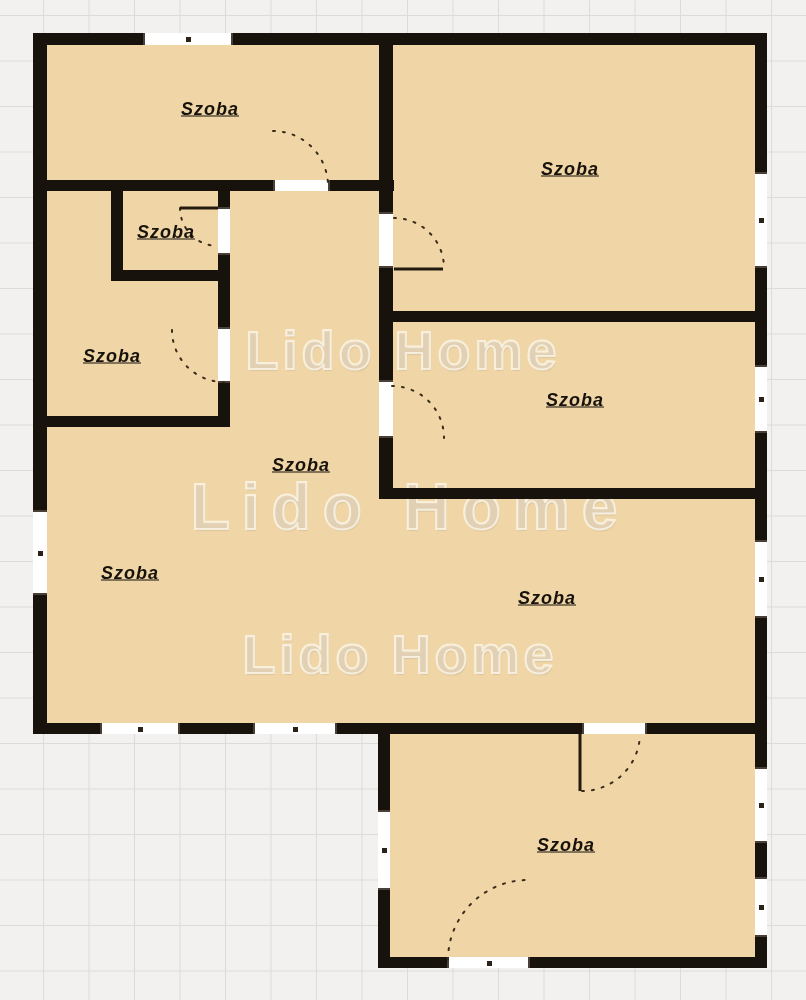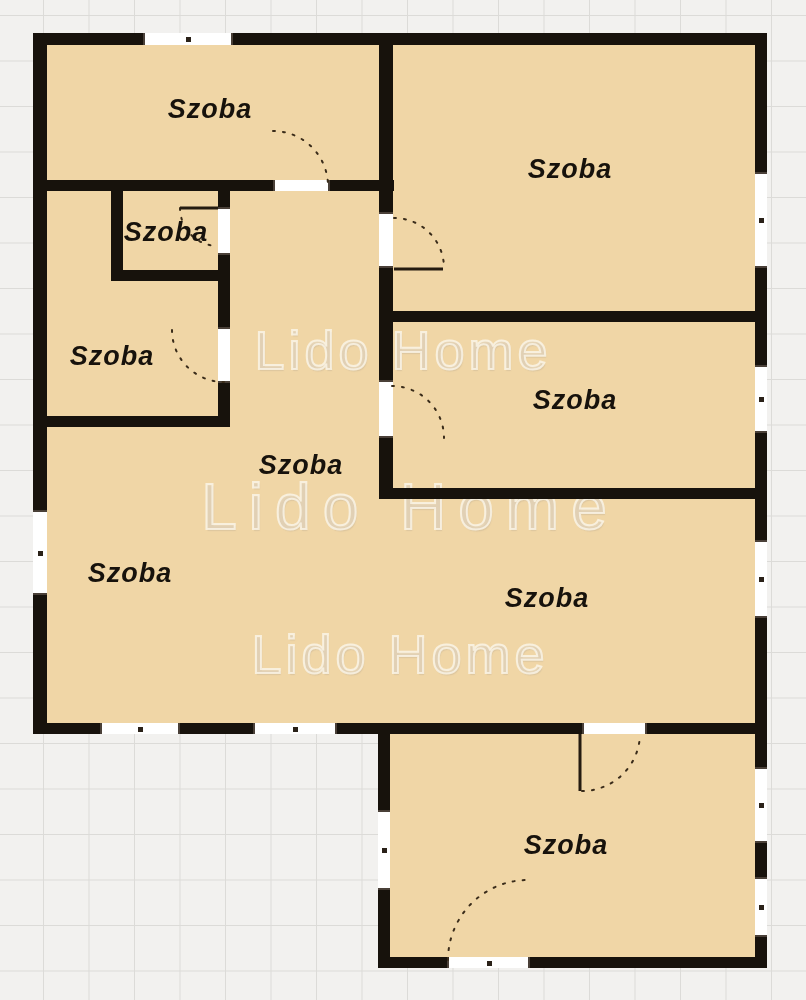--- a/index.html
+++ b/index.html
@@ -20,32 +20,32 @@
   .opening{position:absolute;background:#FFFFFF;z-index:4;box-sizing:border-box;}
   .op-v{border-top:2px solid #4a4038;border-bottom:2px solid #4a4038;}
   .op-h{border-left:2px solid #4a4038;border-right:2px solid #4a4038;}
   .win{z-index:4;}
   .win-h::after, .win-v::after{
     content:"";position:absolute;width:5px;height:5px;background:#2a2118;
     left:50%;top:50%;margin:-2px 0 0 -2px;
   }
   .wm{
     position:absolute;z-index:2;
-    font-weight:normal;
+    font-weight:bold;
     color:rgba(228,217,198,0.55);
     -webkit-text-stroke:2px rgba(252,248,238,0.75);
     text-shadow:1px 2px 1px rgba(186,170,142,0.35);
     white-space:nowrap;
     transform:translate(-50%,-50%);
   }
   .room-label{
     position:absolute;z-index:6;
     transform:translate(-50%,-50%);
-    font-size:27px;font-weight:bold;font-style:italic;
-    color:#17120C;letter-spacing:1px;white-space:nowrap;
+    font-size:18px;font-weight:bold;font-style:italic;
+    color:#17120C;letter-spacing:1px;white-space:nowrap;text-decoration:underline;
   }
   #overlay{position:absolute;left:0;top:0;z-index:5;}
 </style>
 </head>
 <body>
 
 <div id="stage">
 
   <div class="floor" style="left:33px;top:33px;width:734px;height:701px;"></div>
   <div class="floor" style="left:378px;top:734px;width:389px;height:234px;"></div>

